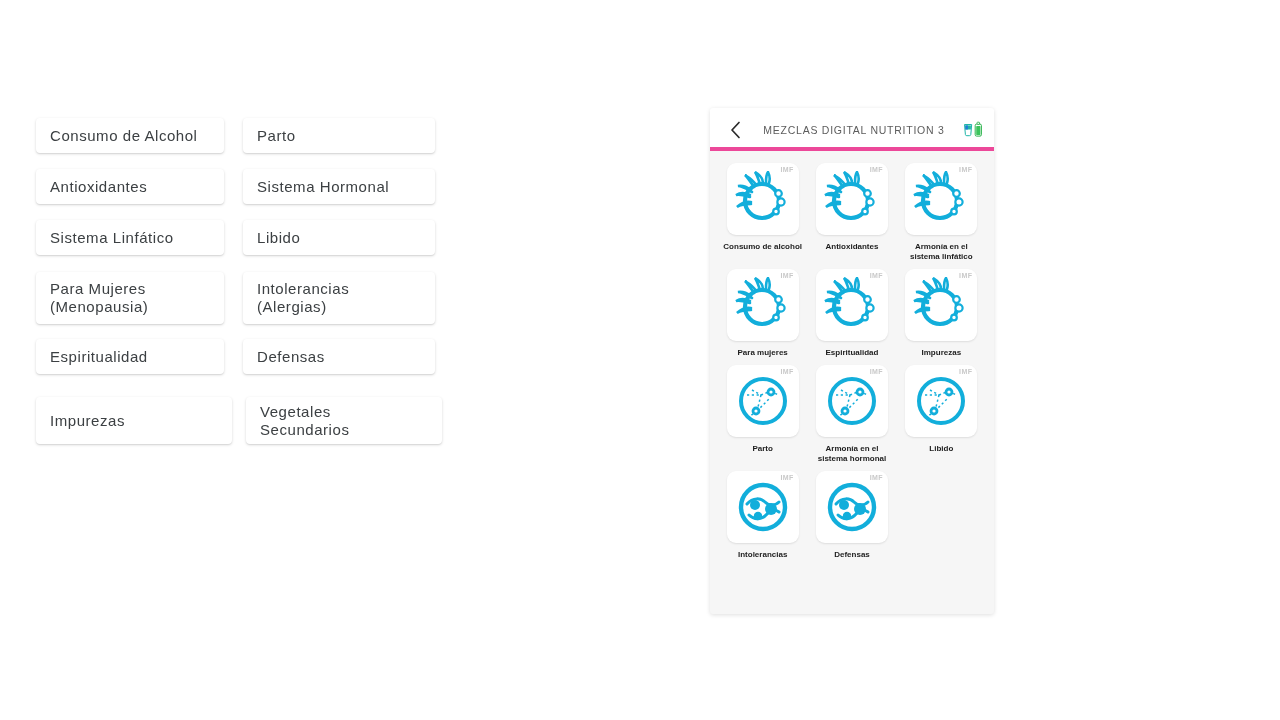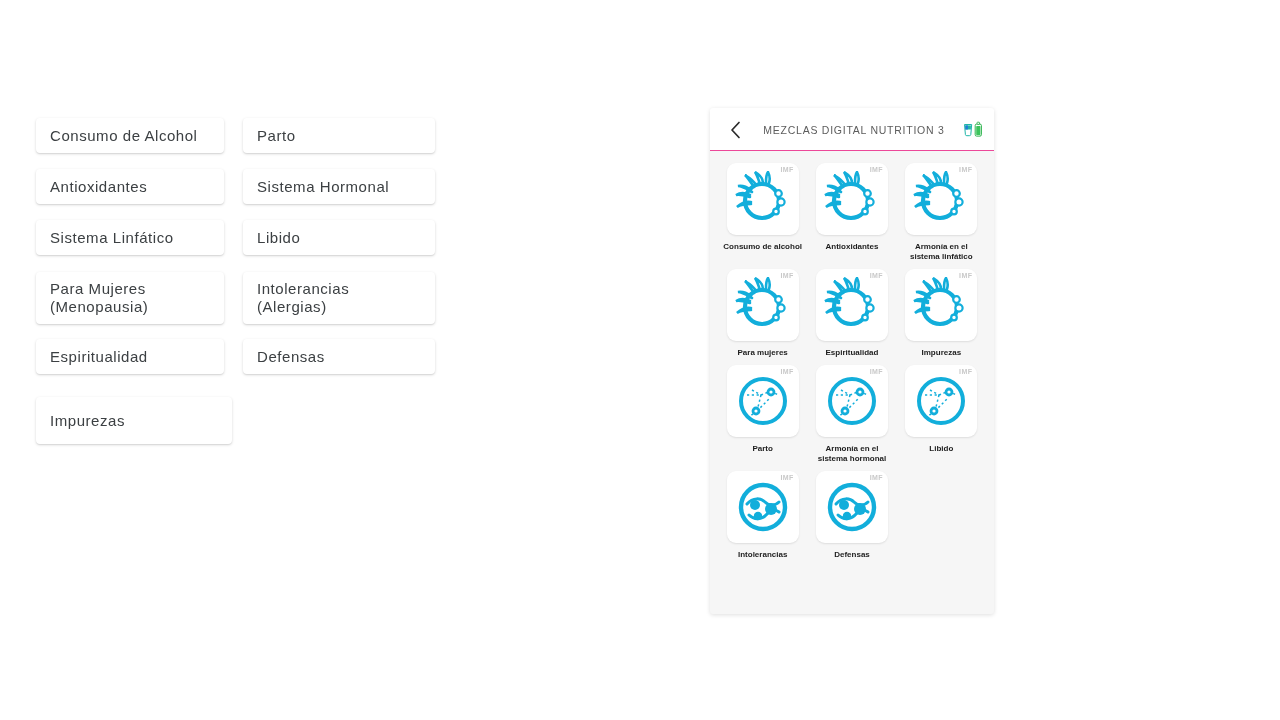--- a/index.html
+++ b/index.html
@@ -41,21 +41,21 @@
     width: 284px; height: 506px;
     background: #f6f6f6;
     border-radius: 3px;
     box-shadow: 0 1px 4px rgba(0,0,0,0.13);
     overflow: hidden;
   }
   #phone-header {
     position: relative;
     height: 43px;
     background: #ffffff;
-    border-bottom: 1px solid #ec4899;
+    border-bottom: 4px solid #ec4899;
   }
   #back-btn {
     position: absolute; left: 14px; top: 11px;
     width: 22px; height: 22px;
     display: flex; align-items: center; justify-content: center;
     cursor: pointer;
   }
   #app-title {
     position: absolute; left: 0; top: 0;
     width: 284px; height: 43px;
@@ -143,20 +143,24 @@
 (Alergias)</span>
       </div>
       <div class="list-card" style="left: 36px; top: 339px; width: 188px; height: 35px;">
         <span class="label">Espiritualidad</span>
       </div>
       <div class="list-card" style="left: 243px; top: 339px; width: 192px; height: 35px;">
         <span class="label">Defensas</span>
       </div>
       <div class="list-card" style="left: 36px; top: 397px; width: 196px; height: 47px;">
         <span class="label">Impurezas</span>
+      </div>
+      <div class="list-card" style="left: 246px; top: 397px; width: 196px; height: 47px;">
+        <span class="label">Vegetales
+Secundarios</span>
       </div>
     </div>
 
   <div id="phone">
 
     <div id="phone-header">
 
       <div id="back-btn">
         <svg width="11" height="18" viewBox="0 0 11 18" aria-hidden="true">
           <polyline points="9,1.5 2,9 9,16.5" fill="none" stroke="#2a2a2a" stroke-width="1.7" stroke-linecap="round" stroke-linejoin="round"></polyline>

